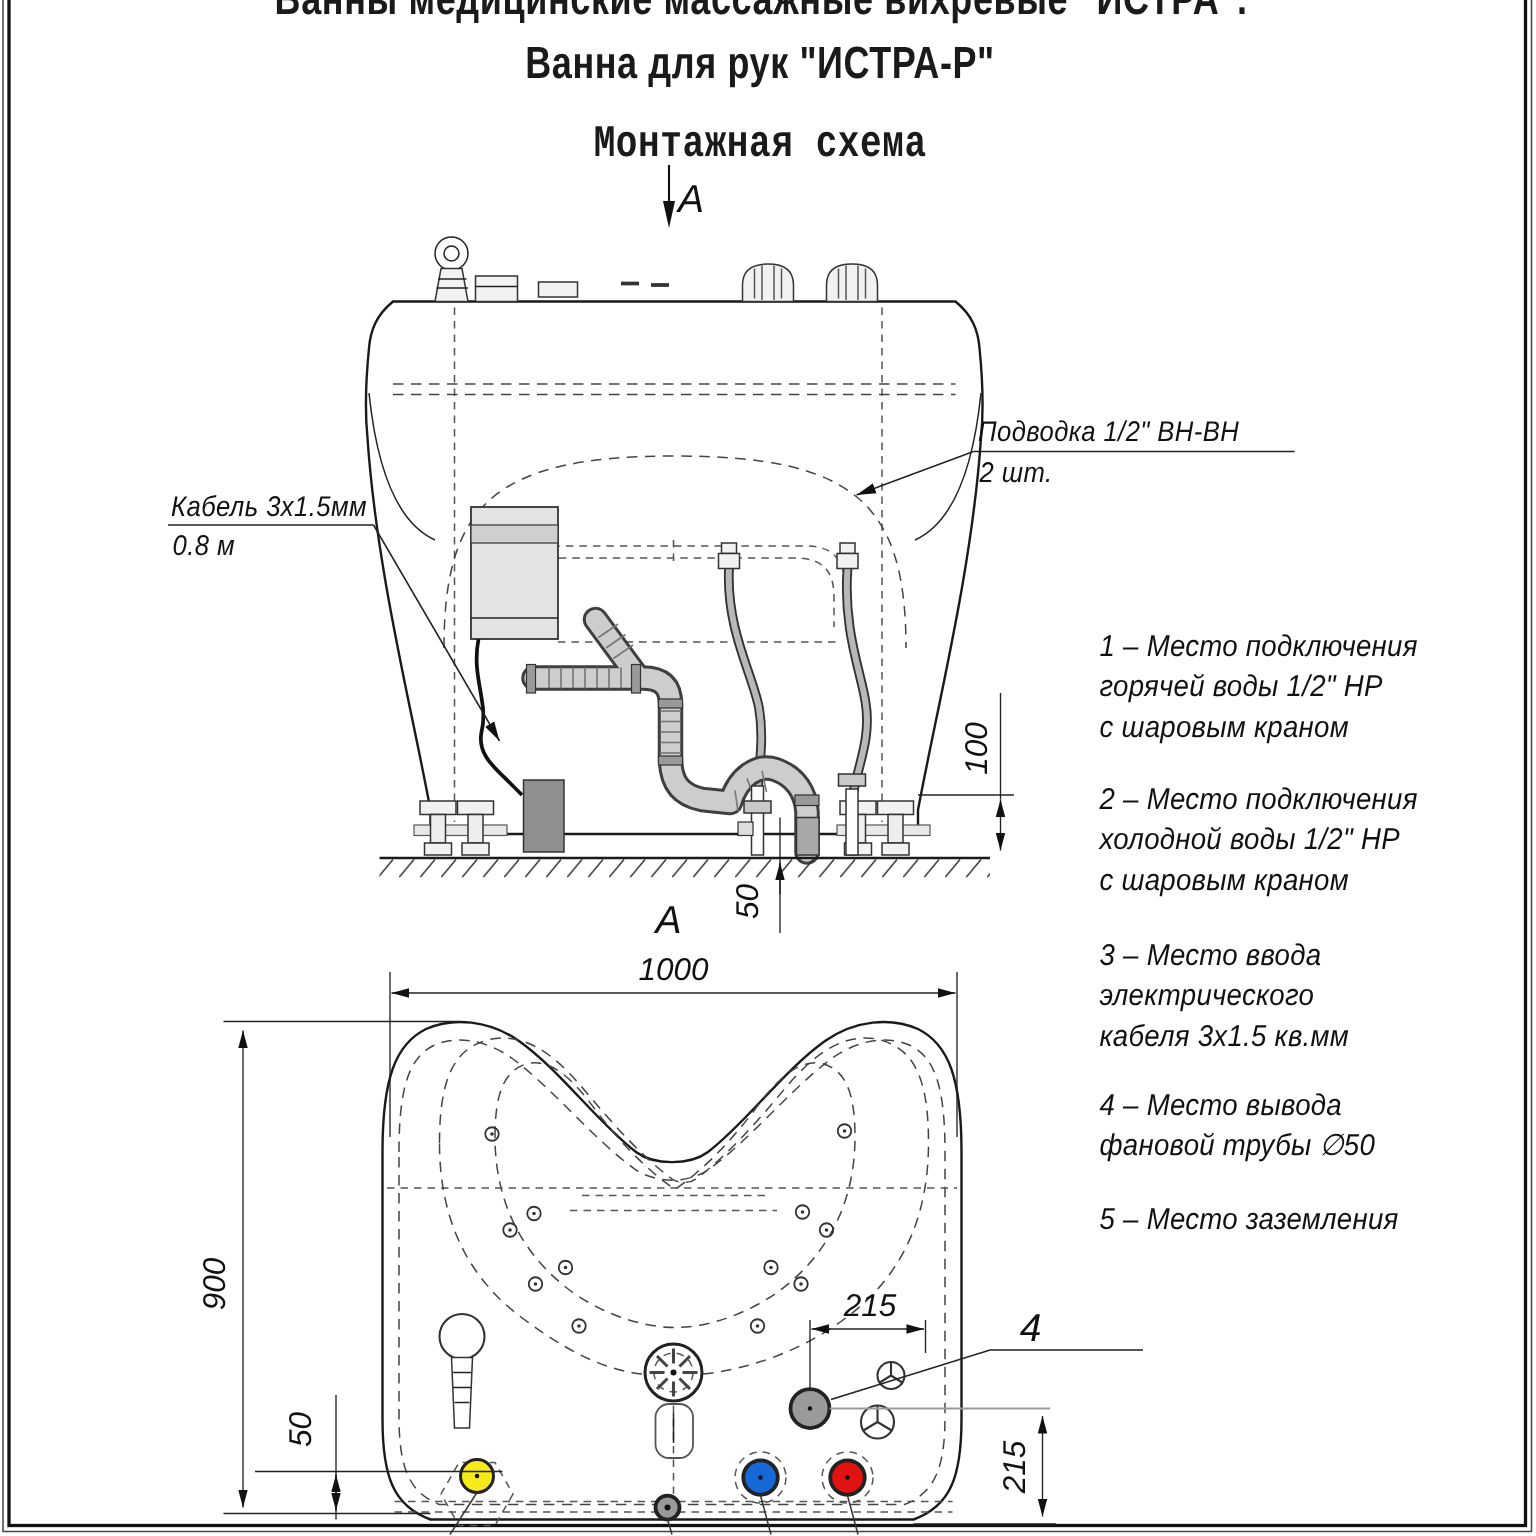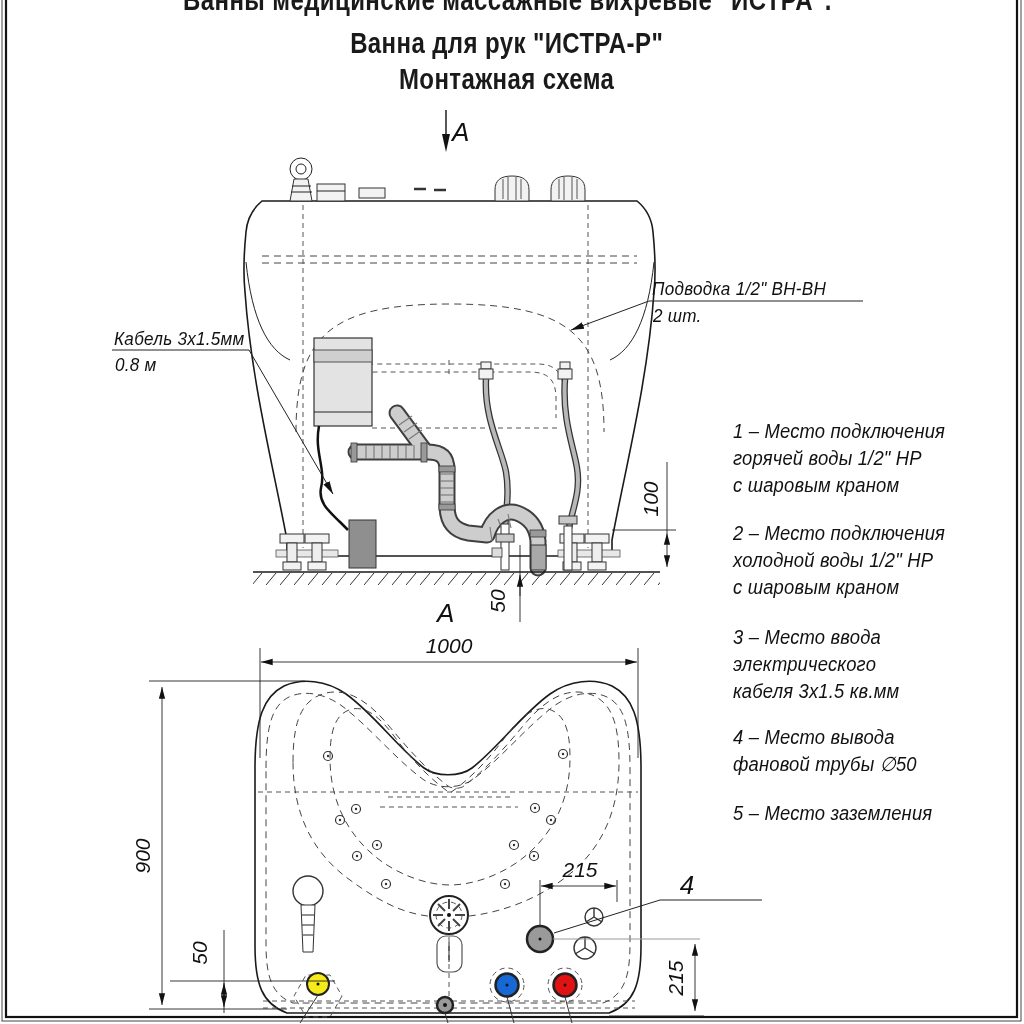--- a/index.html
+++ b/index.html
@@ -326,21 +326,21 @@
       <text class="dim" text-anchor="middle" transform="rotate(-90 683,978)" x="683" y="978">215</text>
 
       <path d="M762,900 L660,900 L554,933" stroke="#222" stroke-width="1" fill="none"></path>
       <text class="big" text-anchor="middle" x="687" y="894">4</text>
     </g>
   </g>
 </svg>
 
   <div class="txt title" style="top:-17px;"><span class="sq">Ванны медицинские массажные вихревые "ИСТРА".</span></div>
   <div class="txt title" style="top:26px;"><span class="sq">Ванна для рук "ИСТРА-Р"</span></div>
-  <div class="txt title" style="top:62px;"><span class="sq">Монтажная схема</span></div>
+  <div class="txt title" style="top:80px;font-family:Liberation Mono, monospace;"><span class="sq">Монтажная схема</span></div>
 
   <div class="txt lbl" style="left:114px;top:328px;">Кабель 3х1.5мм</div>
   <div class="txt lbl" style="left:115px;top:354px;">0.8 м</div>
   <div class="txt lbl" style="left:652px;top:278px;">Подводка 1/2" ВН-ВН</div>
   <div class="txt lbl" style="left:653px;top:305px;">2 шт.</div>
 
   <div class="txt leg" style="left:733px;top:418px;">
     <span>1 – Место подключения</span>
     <span>горячей воды 1/2" НР</span>
     <span>с шаровым краном</span>

